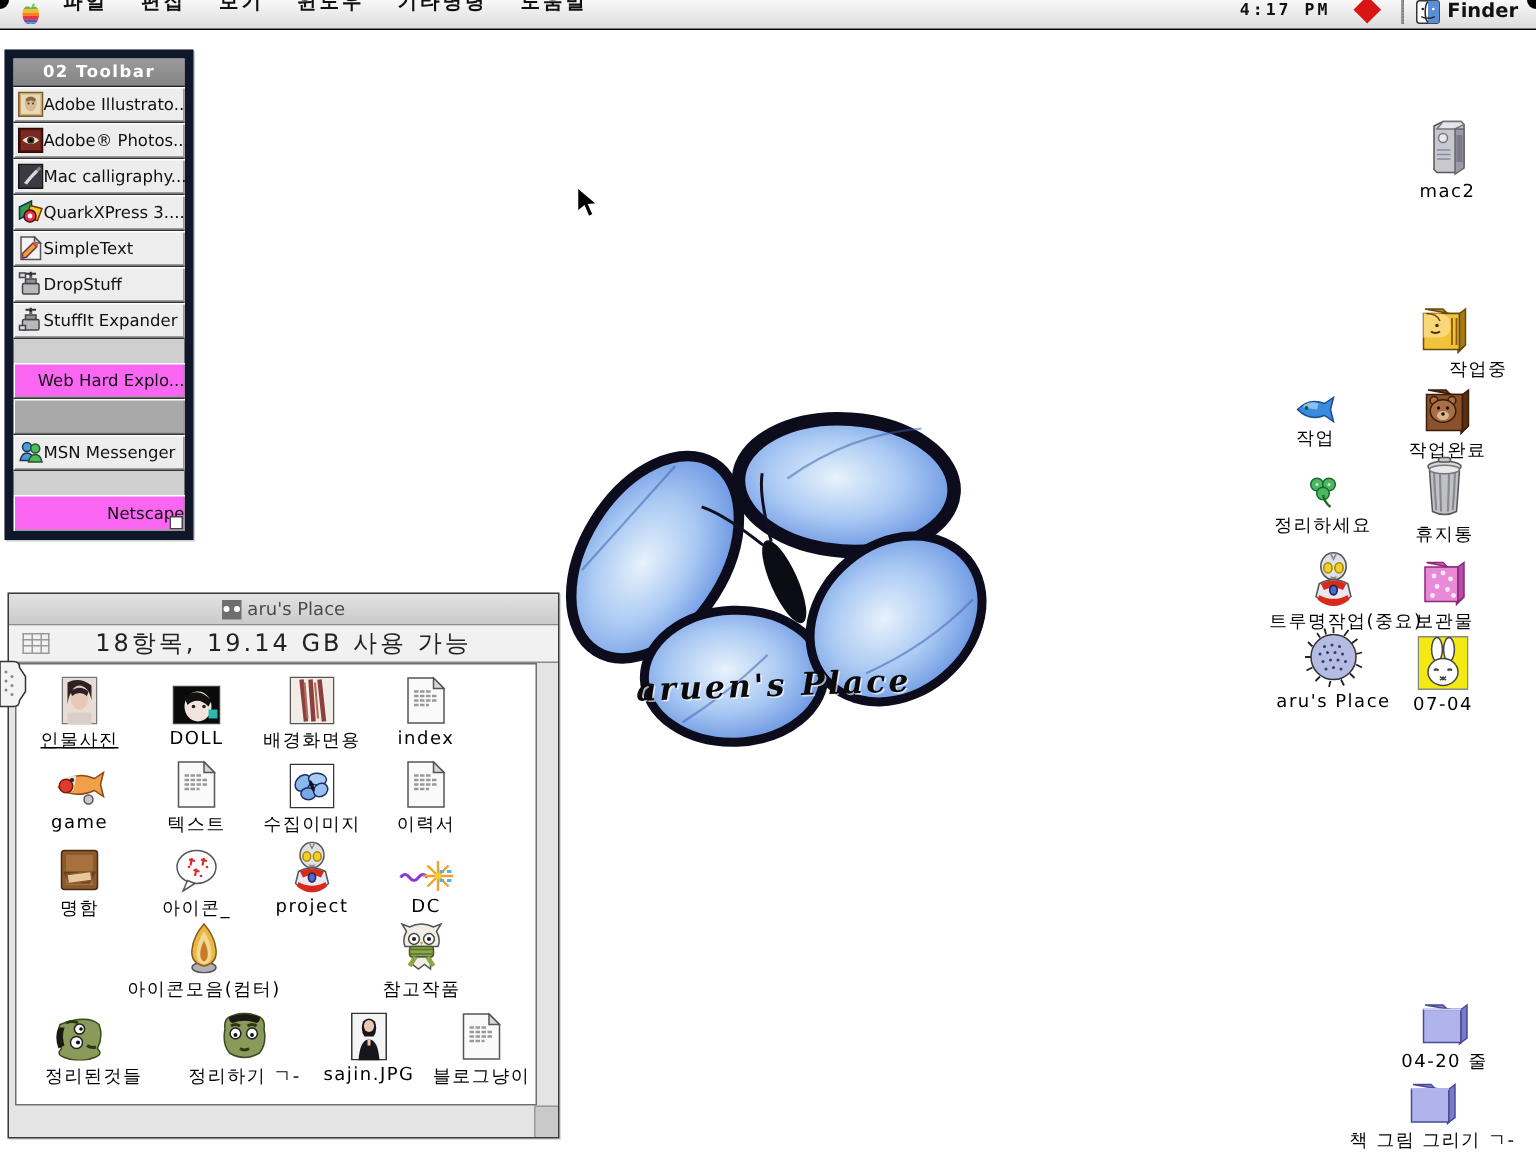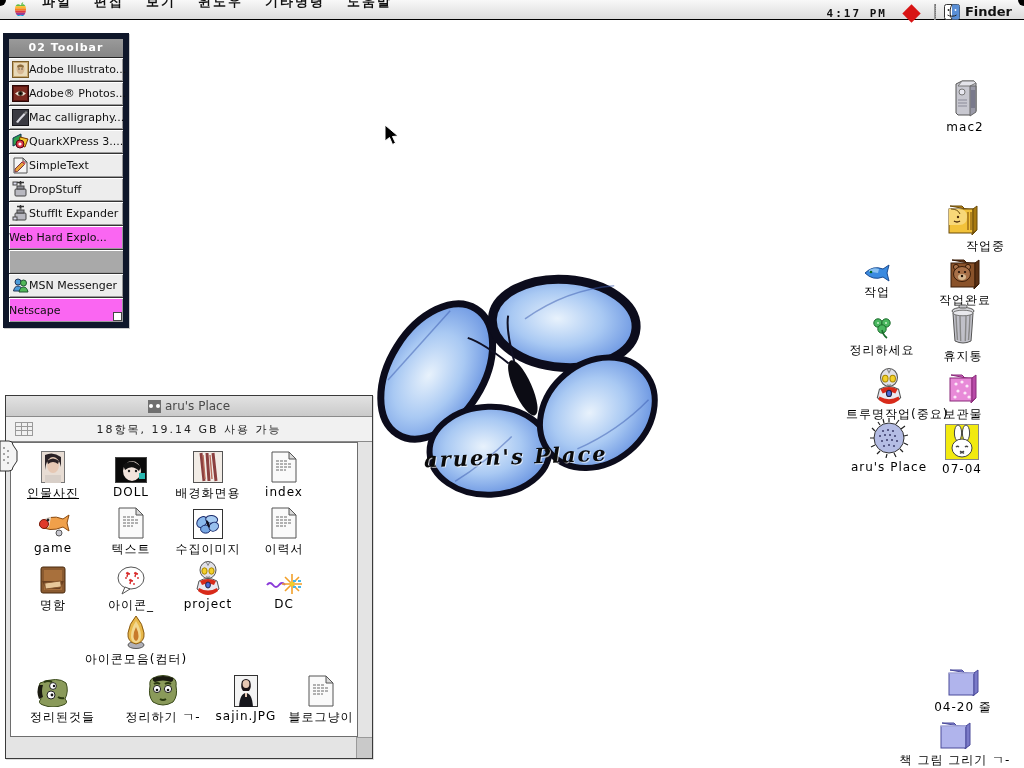--- a/index.html
+++ b/index.html
@@ -15,21 +15,21 @@
     background:linear-gradient(#f8f8f8,#dcdcdc);
     border-bottom:1px solid #000;
     display:flex;align-items:center;box-sizing:border-box;
     font-size:13px;font-weight:bold;color:#111;
   }
   .menubar .corner{position:absolute;top:0;width:6px;height:6px;background:#000;}
   .menubar .corner.l{left:0;border-bottom-right-radius:6px;}
   .menubar .corner.r{right:0;border-bottom-left-radius:6px;}
   .menu-item{padding:0 11px;height:36px;line-height:20px;letter-spacing:2px;}
   .apple{margin-left:14px;margin-right:4px;display:flex;align-items:center;}
-  .mb-right{margin-left:auto;display:flex;align-items:flex-end;height:20px;}
+  .mb-right{margin-left:auto;display:flex;align-items:flex-start;height:20px;}
   .clock{font-family:"DejaVu Sans Mono","Liberation Mono",monospace;font-size:11px;font-weight:bold;letter-spacing:2px;margin-right:18px;}
   .diamond{width:13px;height:13px;background:#d81414;transform:rotate(45deg);margin-right:16px;}
   .mb-divider{width:1px;height:16px;background:#999;border-right:1px dotted #777;margin-right:8px;}
   .finder-chip{display:flex;align-items:center;gap:5px;padding-right:12px;font-weight:bold;font-size:13px;}
   
   .toolbar-win{
     position:absolute;left:3px;top:33px;width:114px;
     border:6px solid #0f172a;background:#cfcfcf;
     box-shadow:1px 1px 0 #00000033;
   }
@@ -38,21 +38,21 @@
     color:#fff;font-size:11px;font-weight:bold;text-align:center;line-height:18px;
     border-bottom:1px solid #222;letter-spacing:1px;
   }
   .tb-row{
     height:24px;display:flex;align-items:center;gap:0;padding-left:3px;
     background:#ededed;border-bottom:1px solid #333;box-sizing:border-box;
     box-shadow:inset 1px 1px 0 #ffffff,inset -1px -1px 0 #9a9a9a;
     position:relative;
   }
   .tb-row:last-child{border-bottom:none;}
-  .tb-row.pink{background:#fa66f2;justify-content:flex-start;padding-left:0;}
+  .tb-row.pink{background:#fa66f2;justify-content:flex-end;padding-left:0;margin-top:16px;}
   .tb-row.empty{background:#a9a9a9;}
   .tb-row .tb-label{font-size:11px;color:#111;white-space:nowrap;}
   .tb-ic{width:17px;height:17px;flex:0 0 17px;}
   .grow-notch{
     position:absolute;right:1px;bottom:1px;width:9px;height:9px;
     background:#fff;border:1px solid #444;box-sizing:border-box;
   }
   
   .finder-win{
     position:absolute;left:5px;top:395px;width:368px;height:364px;
@@ -68,21 +68,21 @@
   .fw-title .doc-ic:before,.fw-title .doc-ic:after{
     content:"";position:absolute;width:4px;height:4px;border-radius:50%;background:#fff;top:4px;
   }
   .fw-title .doc-ic:before{left:1px;} .fw-title .doc-ic:after{right:1px;}
   .fw-header{
     height:24px;background:#f1f1f1;border-bottom:1px solid #8a8a8a;
     display:flex;align-items:center;position:relative;
   }
   .fw-status{
     position:absolute;left:0;right:0;text-align:center;
-    font-size:11px;color:#222;letter-spacing:2px;
+    font-size:16px;color:#222;letter-spacing:2px;
   }
   .grid-ic{margin-left:9px;width:18px;height:14px;z-index:2;
     background:
       linear-gradient(#9a9a9a,#9a9a9a) 0 0/18px 1px no-repeat,
       linear-gradient(#9a9a9a,#9a9a9a) 0 4px/18px 1px no-repeat,
       linear-gradient(#9a9a9a,#9a9a9a) 0 8px/18px 1px no-repeat,
       linear-gradient(#9a9a9a,#9a9a9a) 0 13px/18px 1px no-repeat,
       linear-gradient(#9a9a9a,#9a9a9a) 0 0/1px 14px no-repeat,
       linear-gradient(#9a9a9a,#9a9a9a) 6px 0/1px 14px no-repeat,
       linear-gradient(#9a9a9a,#9a9a9a) 12px 0/1px 14px no-repeat,
@@ -449,20 +449,37 @@
       <div class="ic">
           <svg width="26" height="34" viewBox="0 0 26 34">
         <ellipse cx="13" cy="30" rx="8" ry="3.5" fill="#b0b0b8" stroke="#555"></ellipse>
         <path d="M13 1 q7 8 8 17 q1 9 -8 11 q-9 -2 -8 -11 q1 -9 8 -17 Z" fill="#e8b84a" stroke="#8a5a10"></path>
         <path d="M13 6 q4.5 7 5 14 q0.5 7 -5 8 q-5.5 -1 -5 -8 q0.5 -7 5 -14 Z" fill="#f2d890"></path>
         <path d="M13 12 q2.5 5 2.5 9 q0 4 -2.5 5 q-2.5 -1 -2.5 -5 q0 -4 2.5 -9 Z" fill="#c87a2a"></path>
       </svg>
         </div>
       <div class="lb">아이콘모음(컴터)</div>
     </div>
+    <div class="cell" style="left:222px;top:170px;width:96px;">
+      <div class="ic">
+          <svg width="32" height="34" viewBox="0 0 32 34">
+        <path d="M6 6 l-3 -5 5 2 q8 -4 16 0 l5 -2 -3 5 q3 5 1 10 h-22 q-2 -5 1 -10 Z" fill="#f2ede4" stroke="#555"></path>
+        <circle cx="11" cy="11" r="3.6" fill="#fff" stroke="#444"></circle>
+            <circle cx="11" cy="11" r="1.4" fill="#222"></circle>
+        <circle cx="21" cy="11" r="3.6" fill="#fff" stroke="#444"></circle>
+            <circle cx="21" cy="11" r="1.4" fill="#222"></circle>
+        <path d="M15 13 l2 0 -1 2.5 Z" fill="#d8a02a"></path>
+        <rect x="8" y="16" width="16" height="7" rx="2" fill="#8aa84a" stroke="#4a5a20"></rect>
+        <path d="M8 18 h16 M8 21 h16" stroke="#5a7030"></path>
+        <path d="M10 23 h12 v8 l-4 -3 -4 3 -4 -3 Z" fill="#f2ede4" stroke="#555"></path>
+        <path d="M12 23 l-4 6 M20 23 l4 6" stroke="#8aa84a" stroke-width="3"></path>
+      </svg>
+        </div>
+      <div class="lb">참고작품</div>
+    </div>
 
     <div class="cell" style="left:0px;top:228px;text-align:right;">
       <div class="ic">
           <svg width="34" height="30" viewBox="0 0 34 30">
         <path d="M4 6 q-3 8 1 16 q-4 4 2 6 q10 4 20 0 q6 -2 2 -6 q4 -8 1 -16 q-8 -7 -26 0 Z" fill="#8a9a5a" stroke="#3a4a1a"></path>
         <path d="M3 8 q-3 6 0 14 l4 -2 q-2 -6 0 -12 Z" fill="#1a1a10"></path>
         <circle cx="17" cy="9" r="3.4" fill="#fff" stroke="#222"></circle>
             <circle cx="18" cy="9" r="1.2" fill="#111"></circle>
         <circle cx="15" cy="18" r="4" fill="#fff" stroke="#222"></circle>
             <circle cx="16" cy="18" r="1.4" fill="#111"></circle>

